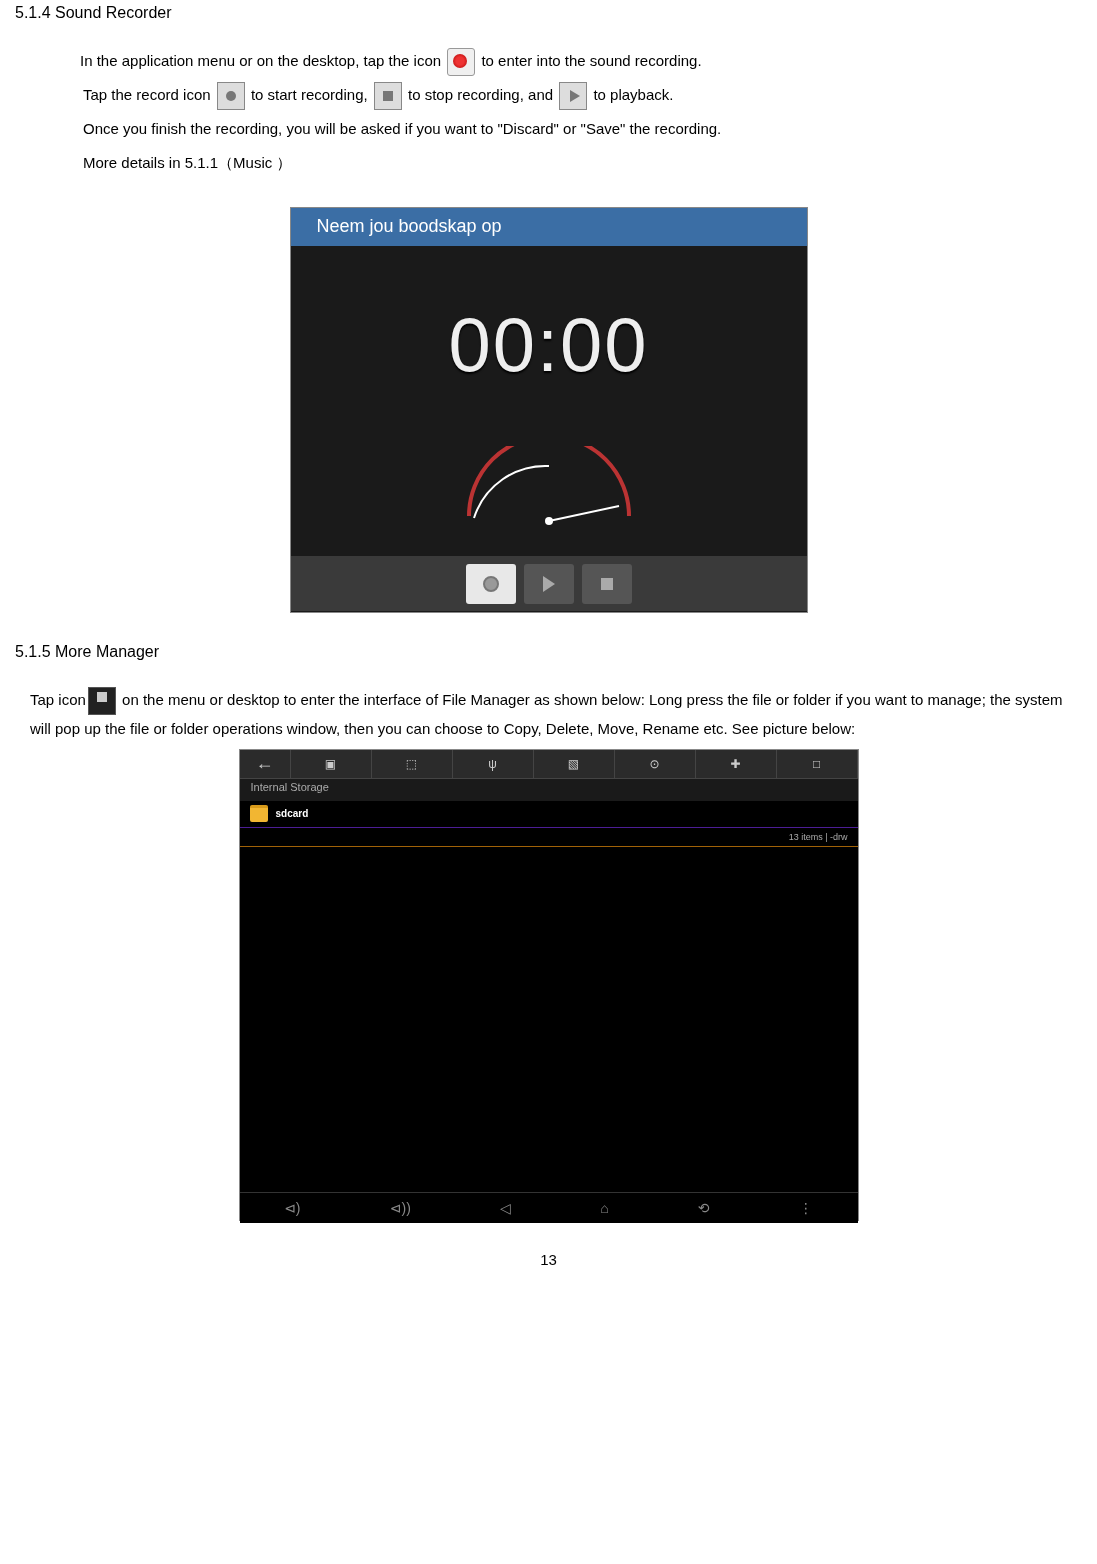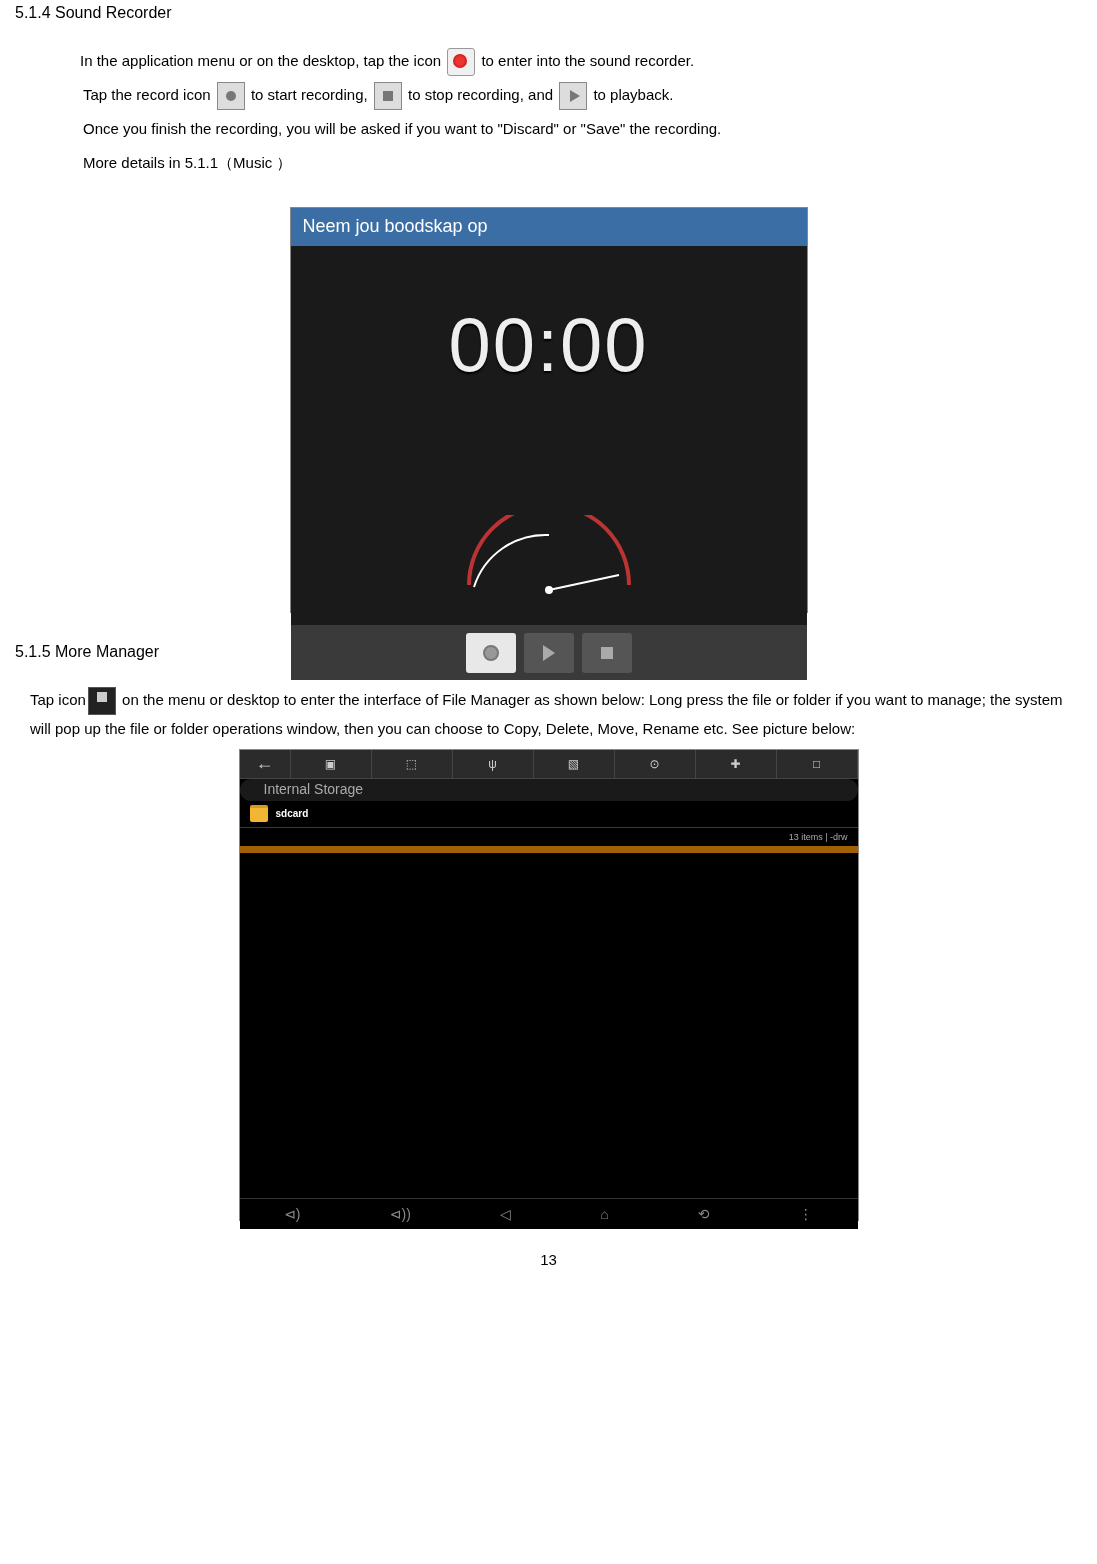--- a/index.html
+++ b/index.html
@@ -108,26 +108,26 @@
       margin: 30px auto;
       background: #1a1a1a;
       border: 1px solid #888;
       position: relative;
     }
     .sr-header {
       background: #3b6ea5;
       height: 38px;
       color: #fff;
       font-size: 18px;
-      padding: 8px 12px;
+      padding: 8px 26px;
       box-sizing: border-box;
     }
     .sr-body {
       background: #1a1a1a;
-      height: 379px;
+      height: 310px;
       text-align: center;
       position: relative;
     }
     .sr-time {
       color: #eee;
       font-size: 76px;
       font-weight: 300;
       padding-top: 55px;
       letter-spacing: 2px;
       text-shadow: 0 2px 2px #000;
@@ -200,23 +200,22 @@
       justify-content: center;
     }
     .fm-back {
       flex: 0 0 50px;
       font-size: 18px;
     }
     .fm-path {
       height: 18px;
       background: #1a1a1a;
       color: #aaa;
-      font-size: 14px;
-      padding: 2px 24px;
-      border-radius: 11px;
+      font-size: 11px;
+      padding: 2px 11px;
     }
     .fm-row {
       height: 26px;
       display: flex;
       align-items: center;
       padding: 0 10px;
       border-bottom: 1px solid #4c1d95;
     }
     .folder-ico {
       width: 18px; height: 14px;
@@ -256,21 +255,21 @@
     }
   </style>
 </head>
 <body>
 
 <h3>5.1.4 Sound Recorder</h3>
 
 <p class="para indent">
   <span>In the application menu or on the desktop, tap the icon </span>
   <span class="icon-box mic-icon"></span>
-  <span> to enter into the sound recorder.</span>
+  <span> to enter into the sound recording.</span>
 </p>
 
 <p class="para indent2">
   <span>Tap the record icon </span>
   <span class="icon-box rec-icon"></span>
   <span> to start recording, </span>
   <span class="icon-box stop-small"></span>
   <span> to stop recording, and </span>
   <span class="icon-box play-small"></span>
   <span> to playback.</span>
@@ -319,21 +318,21 @@
     <div class="fm-top-item">▧</div>
     <div class="fm-top-item">⊙</div>
     <div class="fm-top-item">✚</div>
     <div class="fm-top-item">□</div>
   </div>
   <div class="fm-path">Internal Storage</div>
   <div class="fm-row">
     <div class="folder-ico"></div>
     <div class="fm-name">sdcard</div>
   </div>
-  <div class="fm-row" style="border-bottom:7px solid #a16207;justify-content:flex-end;height:18px;padding-left:38px;">
+  <div class="fm-row" style="border-bottom:1px solid #a16207;justify-content:flex-end;height:18px;padding-left:38px;">
     <div class="fm-meta">13 items | -drw</div>
   </div>
   <div class="fm-empty"></div>
   <div class="fm-nav">
     <span>⊲)</span>
     <span>⊲))</span>
     <span>◁</span>
     <span>⌂</span>
     <span>⟲</span>
     <span>⋮</span>

